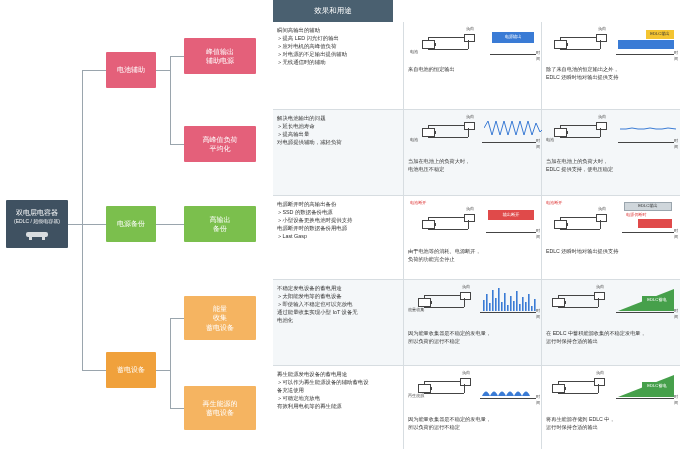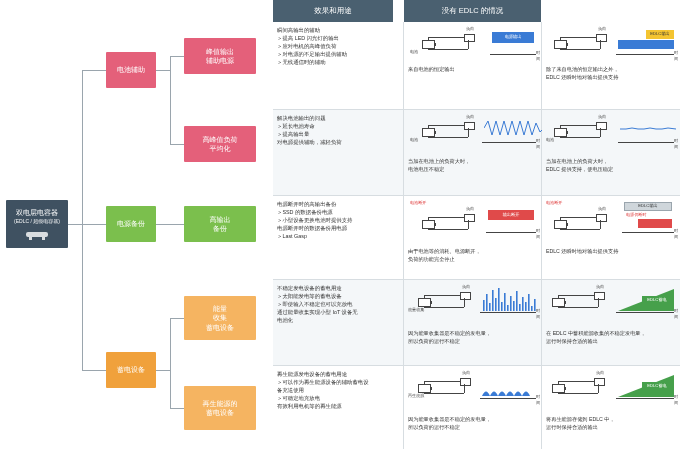--- a/index.html
+++ b/index.html
@@ -107,21 +107,20 @@
 蓄电设备</span>
   </div>
   <div class="node n-renew" style="left:184px;top:386px;width:72px;height:44px;white-space:pre-line;">
     <span>再生能源的
 蓄电设备</span>
   </div>
 
   <div class="tbl">
 
     <div class="hdr" style="left:0;width:121px;">效果和用途</div>
-    <div class="hdr" style="left:131px;width:138px;">没有 EDLC 的情况</div>
 
     <div class="cell" style="left:0;top:22px;width:131px;height:88px;">
       <div class="desc">瞬间高输出的辅助
 ＞提高 LED 闪光灯的输出
 ＞应对电机的高峰值负荷
 ＞对电源的不足输出提供辅助
 ＞无线通信时的辅助</div>
     </div>
     <div class="cell" style="left:131px;top:22px;width:138px;height:88px;">
       <div class="ckt">

